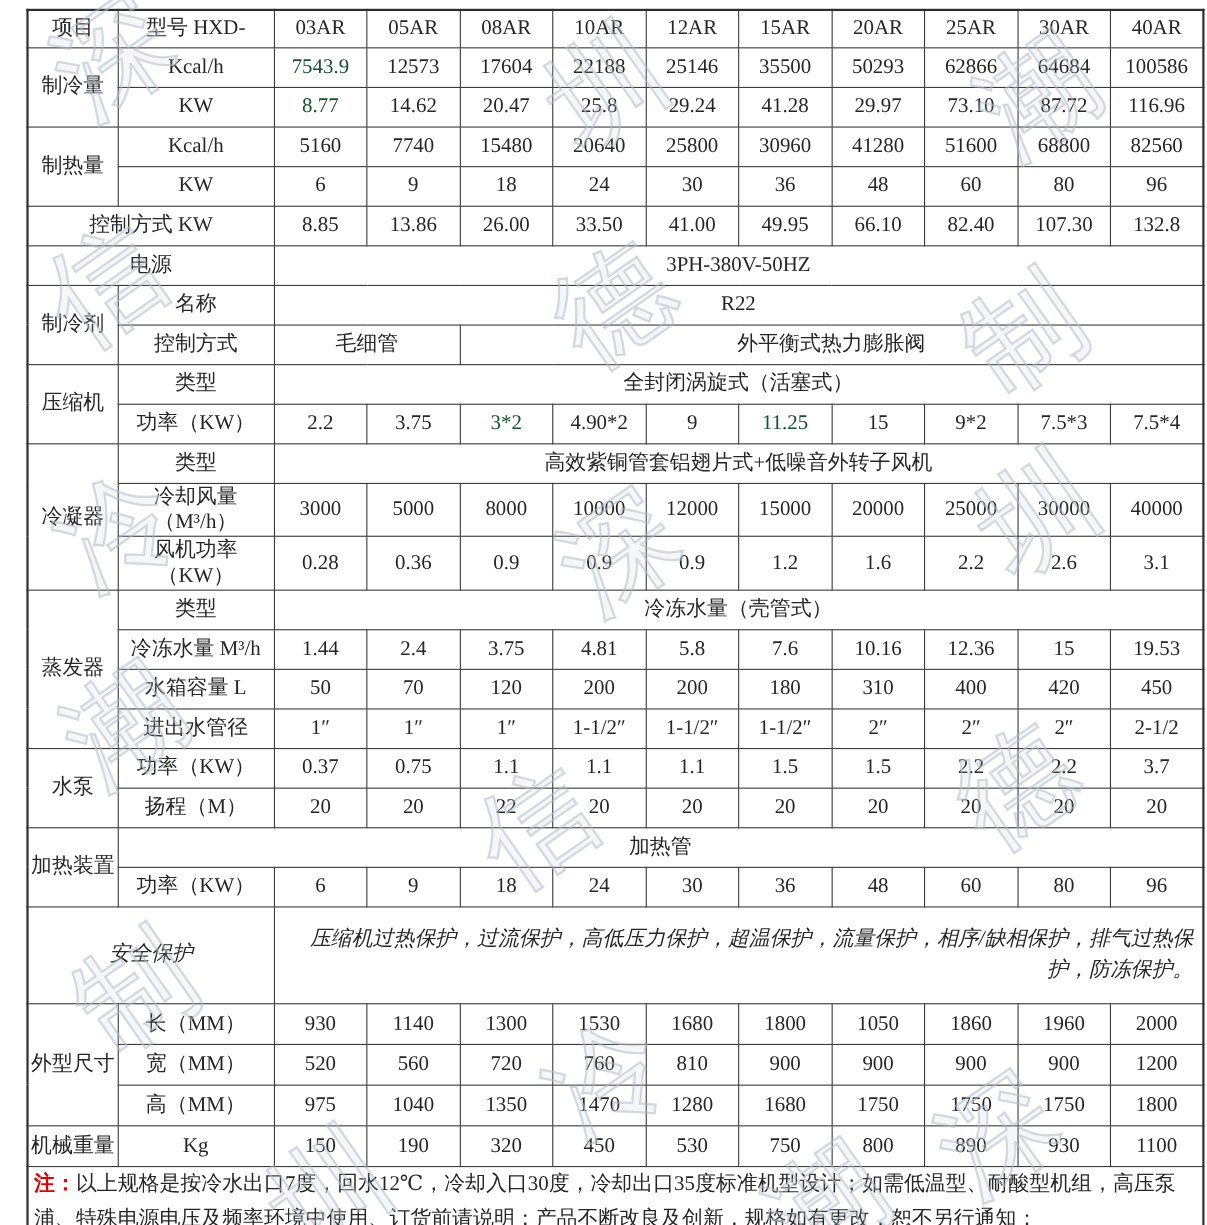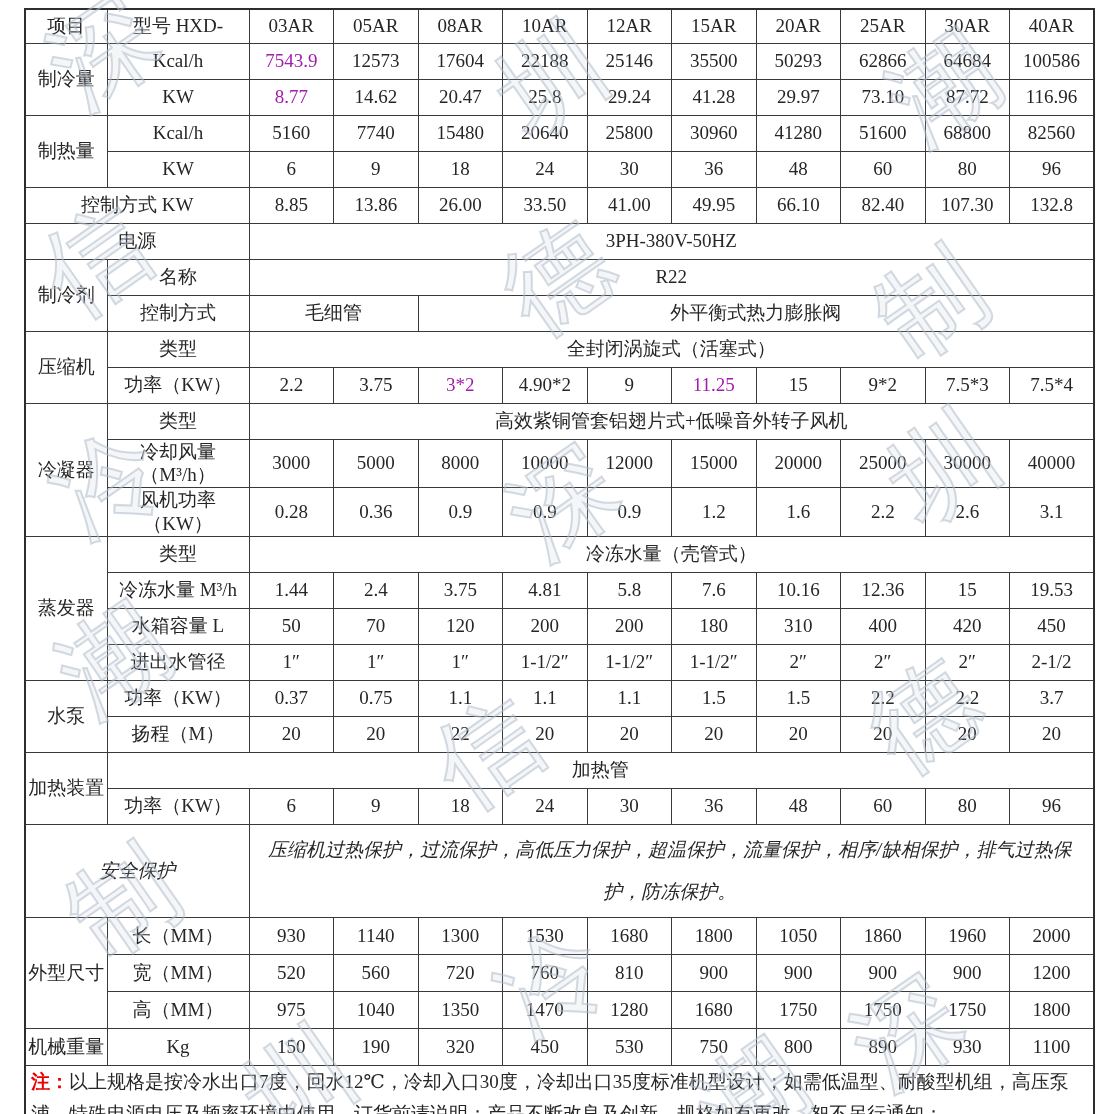--- a/index.html
+++ b/index.html
@@ -14,22 +14,22 @@
   table.spec{position:absolute;left:24px;top:8px;width:1071px;z-index:1;
              border-collapse:collapse;table-layout:fixed;
              border:2px solid #2e2e2e;}
   td{border:1px solid #3a3a3a;text-align:center;vertical-align:middle;
      font-size:19px;color:#262626;padding:0;overflow:hidden;line-height:1.25;}
   tr.h-head{height:34px;padding-left:29px;}
   tr.h-std{height:36px;}
   tr.h-dim{height:37px;}
   tr.h-safety{height:88px;font-style:italic;}
   tr.h-note{height:64px;}
-  td.muted{color:#a21caf;}
-  td.txt-left{text-align:center;padding:4px 8px 4px 5px;line-height:42px;}
+  td.muted{color:#14532d;}
+  td.txt-left{text-align:right;padding:4px 8px 4px 5px;line-height:28px;}
   td.note-cell{text-align:left;padding:0 8px 0 5px;line-height:32px;}
   .note-prefix{color:#e80000;font-weight:bold;}
 </style>
 </head>
 <body>
 
 <div class="page">
   <div class="wm-layer">
       <span class="wm-char" style="left: 52px; top: 0px;">深</span>
       <span class="wm-char" style="left: 500px; top: 28px;">圳</span>

